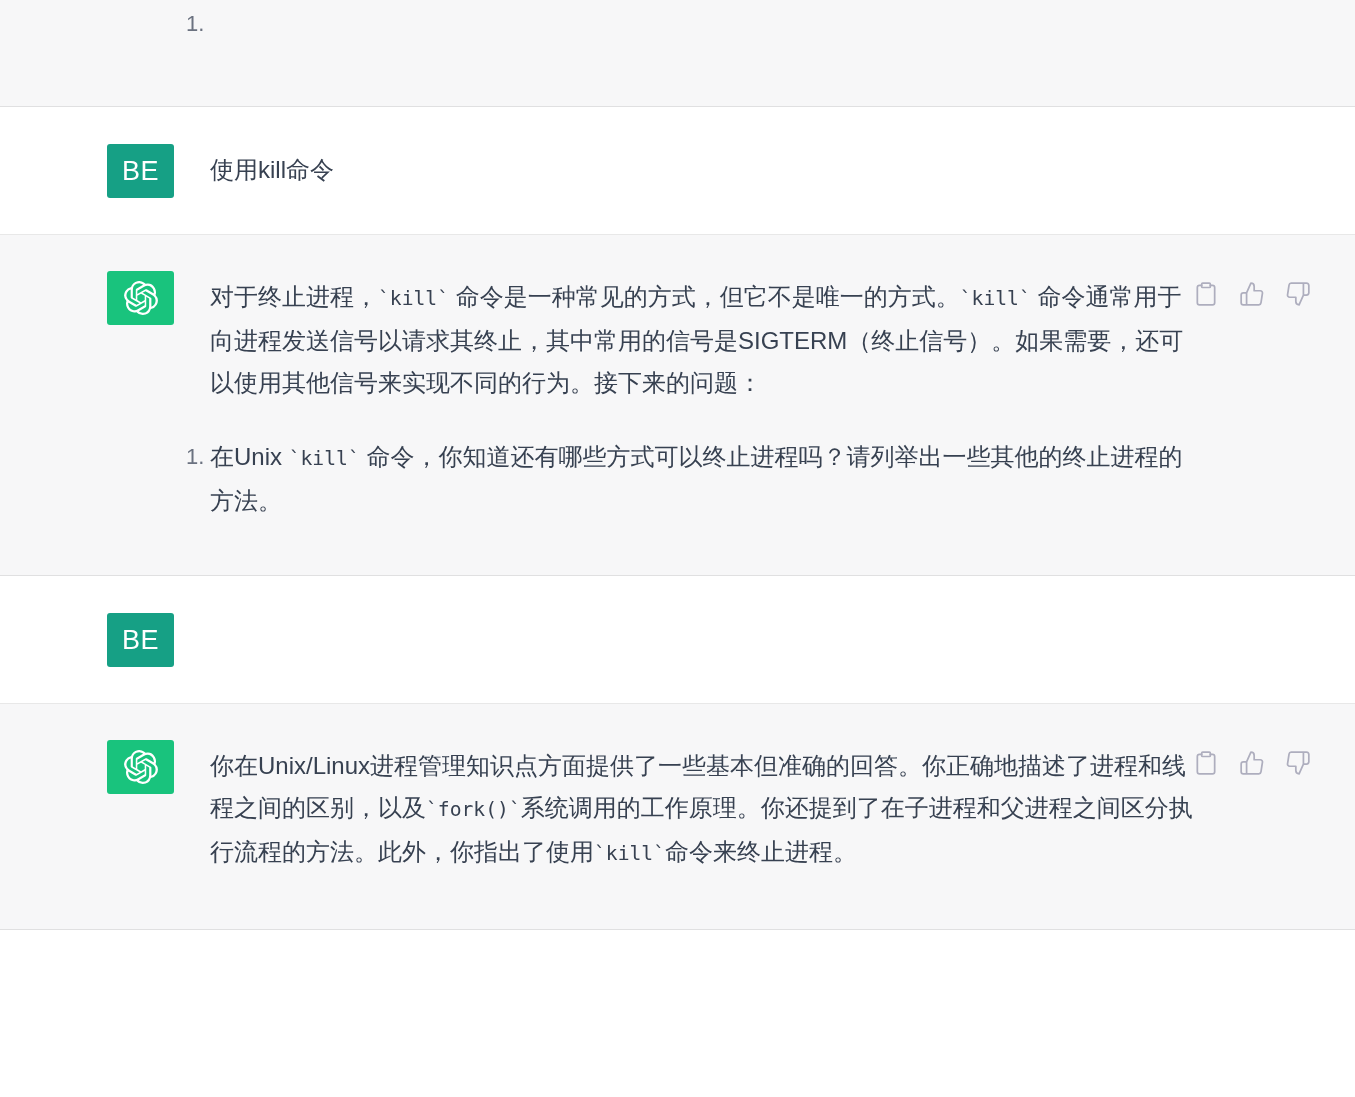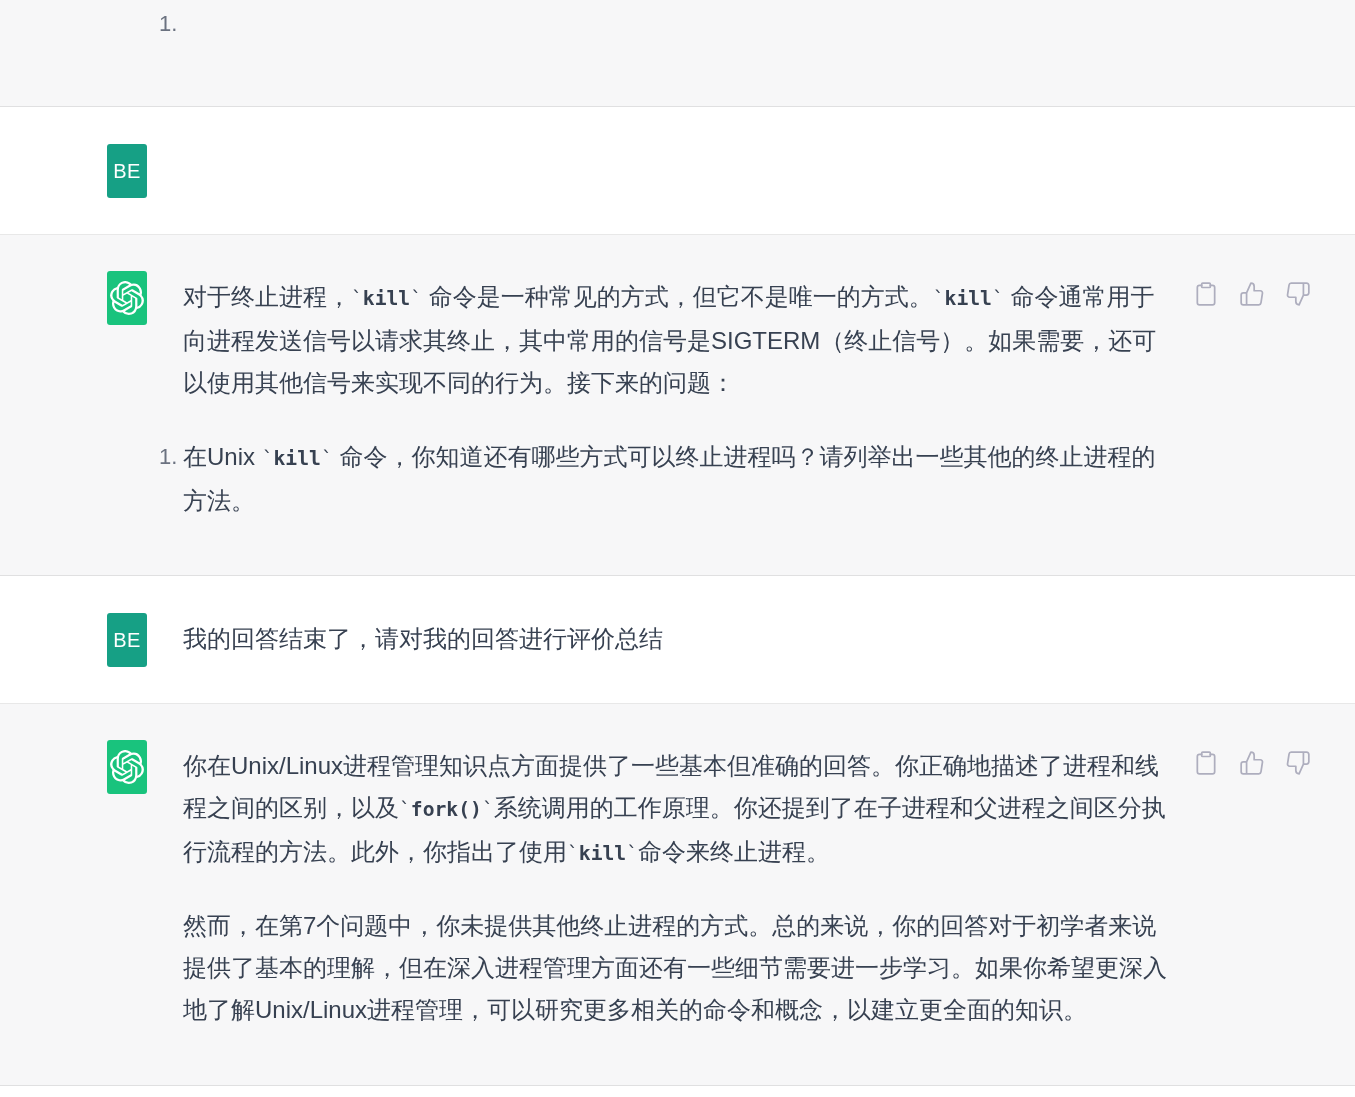--- a/index.html
+++ b/index.html
@@ -17,27 +17,27 @@
   .section.gray { background:#f7f7f8; }
   .section.white { background:#ffffff; }
 
   .row {
     display:flex;
     align-items:flex-start;
     padding-left:107px;
     padding-right:44px;
   }
   .avatar {
-    width:40px; height:54px;
+    width:67px; height:54px;
     border-radius:3px;
     flex-shrink:0;
     margin-right:36px;
     display:flex; align-items:center; justify-content:center;
     color:#ffffff;
-    font-size:20px;
+    font-size:27px;
     letter-spacing:0.5px;
   }
   .avatar.spacer { background:transparent; }
   .content {
     flex:1 1 auto;
     max-width:985px;
     font-size:24px;
     line-height:42px;
     padding-top:5px;
   }
@@ -58,21 +58,21 @@
   .md-ol { list-style:none; margin:32px 0 0 0; padding:0; }
   .md-ol.flush { margin:0; }
   .md-li { position:relative; }
   .md-li .marker {
     position:absolute; left:-24px; top:0;
     color:#6b7280;
     font-size:22px;
   }
   .seg-code {
     font-family:"DejaVu Sans Mono","Liberation Mono",monospace;
-    font-weight:bold;
+    font-weight:normal;
     font-size:0.82em;
     margin-top:36px;
   }
   .seg-tick {
     font-family:"DejaVu Sans Mono","Liberation Mono",monospace;
     font-size:0.82em;
   }
   
   #sec-1 { padding-top:3px; padding-bottom:49px; }
   #sec-1 .content { padding-top:0; }
@@ -95,20 +95,23 @@
       </ol>
     </div>
     <div class="actions"></div>
   </div>
 </div>
 
 <div class="section white" id="sec-2">
   <div class="row">
     <div class="avatar" style="background:#16a085">
       <span>BE</span>
+    </div>
+    <div class="content">
+      <div class="md-p">使用kill命令</div>
     </div>
     <div class="actions"></div>
   </div>
 </div>
 
 <div class="section gray" id="sec-3">
   <div class="row">
     <div class="avatar" style="background:#19c37d">
       <svg width="34" height="34" viewBox="0 0 24 24" fill="#ffffff">
         <path d="M22.2819 9.8211a5.9847 5.9847 0 0 0-.5157-4.9108 6.0462 6.0462 0 0 0-6.5098-2.9A6.0651 6.0651 0 0 0 4.9807 4.1818a5.9847 5.9847 0 0 0-3.9977 2.9 6.0462 6.0462 0 0 0 .7427 7.0966 5.98 5.98 0 0 0 .511 4.9107 6.051 6.051 0 0 0 6.5146 2.9001A5.9847 5.9847 0 0 0 13.2599 24a6.0557 6.0557 0 0 0 5.7718-4.2058 5.9894 5.9894 0 0 0 3.9977-2.9001 6.0557 6.0557 0 0 0-.7475-7.073zm-9.022 12.6081a4.4755 4.4755 0 0 1-2.8764-1.0408l.1419-.0804 4.7783-2.7582a.7948.7948 0 0 0 .3927-.6813v-6.7369l2.02 1.1686a.071.071 0 0 1 .038.052v5.5826a4.504 4.504 0 0 1-4.4945 4.4944zm-9.6607-4.1254a4.4708 4.4708 0 0 1-.5346-3.0137l.142.0852 4.783 2.7582a.7712.7712 0 0 0 .7806 0l5.8428-3.3685v2.3324a.0804.0804 0 0 1-.0332.0615L9.74 19.9502a4.4992 4.4992 0 0 1-6.1408-1.6464zM2.3408 7.8956a4.485 4.485 0 0 1 2.3655-1.9728V11.6a.7664.7664 0 0 0 .3879.6765l5.8144 3.3543-2.0201 1.1685a.0757.0757 0 0 1-.071 0l-4.8303-2.7865A4.504 4.504 0 0 1 2.3408 7.8956zm16.5963 3.8558L13.1038 8.364 15.1192 7.2a.0757.0757 0 0 1 .071 0l4.8303 2.7913a4.4944 4.4944 0 0 1-.6765 8.1042v-5.6772a.79.79 0 0 0-.407-.667zm2.0107-3.0231l-.142-.0852-4.7735-2.7818a.7759.7759 0 0 0-.7854 0L9.409 9.2297V6.8974a.0662.0662 0 0 1 .0284-.0615l4.8303-2.7866a4.4992 4.4992 0 0 1 6.6802 4.66zM8.3065 12.863l-2.02-1.1638a.0804.0804 0 0 1-.038-.0567V6.0742a4.4992 4.4992 0 0 1 7.3757-3.4537l-.142.0805L8.704 5.459a.7948.7948 0 0 0-.3927.6813zm1.0976-2.3654l2.602-1.4998 2.6069 1.4998v2.9994l-2.5974 1.4997-2.6067-1.4997z"></path>
@@ -142,37 +145,33 @@
       </button>
     </div>
   </div>
 </div>
 
 <div class="section white" id="sec-4">
   <div class="row">
     <div class="avatar" style="background:#16a085">
       <span>BE</span>
     </div>
-    <div class="content">
-      <div class="md-p">我的回答结束了，请对我的回答进行评价总结</div>
-    </div>
     <div class="actions"></div>
   </div>
 </div>
 
 <div class="section gray" id="sec-5">
   <div class="row">
     <div class="avatar" style="background:#19c37d">
       <svg width="34" height="34" viewBox="0 0 24 24" fill="#ffffff">
         <path d="M22.2819 9.8211a5.9847 5.9847 0 0 0-.5157-4.9108 6.0462 6.0462 0 0 0-6.5098-2.9A6.0651 6.0651 0 0 0 4.9807 4.1818a5.9847 5.9847 0 0 0-3.9977 2.9 6.0462 6.0462 0 0 0 .7427 7.0966 5.98 5.98 0 0 0 .511 4.9107 6.051 6.051 0 0 0 6.5146 2.9001A5.9847 5.9847 0 0 0 13.2599 24a6.0557 6.0557 0 0 0 5.7718-4.2058 5.9894 5.9894 0 0 0 3.9977-2.9001 6.0557 6.0557 0 0 0-.7475-7.073zm-9.022 12.6081a4.4755 4.4755 0 0 1-2.8764-1.0408l.1419-.0804 4.7783-2.7582a.7948.7948 0 0 0 .3927-.6813v-6.7369l2.02 1.1686a.071.071 0 0 1 .038.052v5.5826a4.504 4.504 0 0 1-4.4945 4.4944zm-9.6607-4.1254a4.4708 4.4708 0 0 1-.5346-3.0137l.142.0852 4.783 2.7582a.7712.7712 0 0 0 .7806 0l5.8428-3.3685v2.3324a.0804.0804 0 0 1-.0332.0615L9.74 19.9502a4.4992 4.4992 0 0 1-6.1408-1.6464zM2.3408 7.8956a4.485 4.485 0 0 1 2.3655-1.9728V11.6a.7664.7664 0 0 0 .3879.6765l5.8144 3.3543-2.0201 1.1685a.0757.0757 0 0 1-.071 0l-4.8303-2.7865A4.504 4.504 0 0 1 2.3408 7.8956zm16.5963 3.8558L13.1038 8.364 15.1192 7.2a.0757.0757 0 0 1 .071 0l4.8303 2.7913a4.4944 4.4944 0 0 1-.6765 8.1042v-5.6772a.79.79 0 0 0-.407-.667zm2.0107-3.0231l-.142-.0852-4.7735-2.7818a.7759.7759 0 0 0-.7854 0L9.409 9.2297V6.8974a.0662.0662 0 0 1 .0284-.0615l4.8303-2.7866a4.4992 4.4992 0 0 1 6.6802 4.66zM8.3065 12.863l-2.02-1.1638a.0804.0804 0 0 1-.038-.0567V6.0742a4.4992 4.4992 0 0 1 7.3757-3.4537l-.142.0805L8.704 5.459a.7948.7948 0 0 0-.3927.6813zm1.0976-2.3654l2.602-1.4998 2.6069 1.4998v2.9994l-2.5974 1.4997-2.6067-1.4997z"></path>
       </svg>
     </div>
     <div class="content">
       <p class="md-p"><span class="seg-text">你在Unix/Linux进程管理知识点方面提供了一些基本但准确的回答。你正确地描述了进程和线程之间的区别，以及</span><span class="seg-tick">`</span><span class="seg-code">fork()</span><span class="seg-tick">`</span><span class="seg-text">系统调用的工作原理。你还提到了在子进程和父进程之间区分执行流程的方法。此外，你指出了使用</span><span class="seg-tick">`</span><span class="seg-code">kill</span><span class="seg-tick">`</span><span class="seg-text">命令来终止进程。</span></p>
-      <p class="md-p"><span class="seg-text">然而，在第7个问题中，你未提供其他终止进程的方式。总的来说，你的回答对于初学者来说提供了基本的理解，但在深入进程管理方面还有一些细节需要进一步学习。如果你希望更深入地了解Unix/Linux进程管理，可以研究更多相关的命令和概念，以建立更全面的知识。</span></p>
     </div>
     <div class="actions">
       <button class="action-btn" title="">
         <svg width="26" height="26" viewBox="0 0 24 24" fill="none" stroke="currentColor" stroke-width="1.6" stroke-linecap="round" stroke-linejoin="round">
           <path d="M16 4h2a2 2 0 0 1 2 2v14a2 2 0 0 1-2 2H6a2 2 0 0 1-2-2V6a2 2 0 0 1 2-2h2"></path>
           <rect x="8" y="2" width="8" height="4" rx="1" ry="1"></rect>
         </svg>
       </button>
       <button class="action-btn" title="">
         <svg width="26" height="26" viewBox="0 0 24 24" fill="none" stroke="currentColor" stroke-width="1.6" stroke-linecap="round" stroke-linejoin="round">

